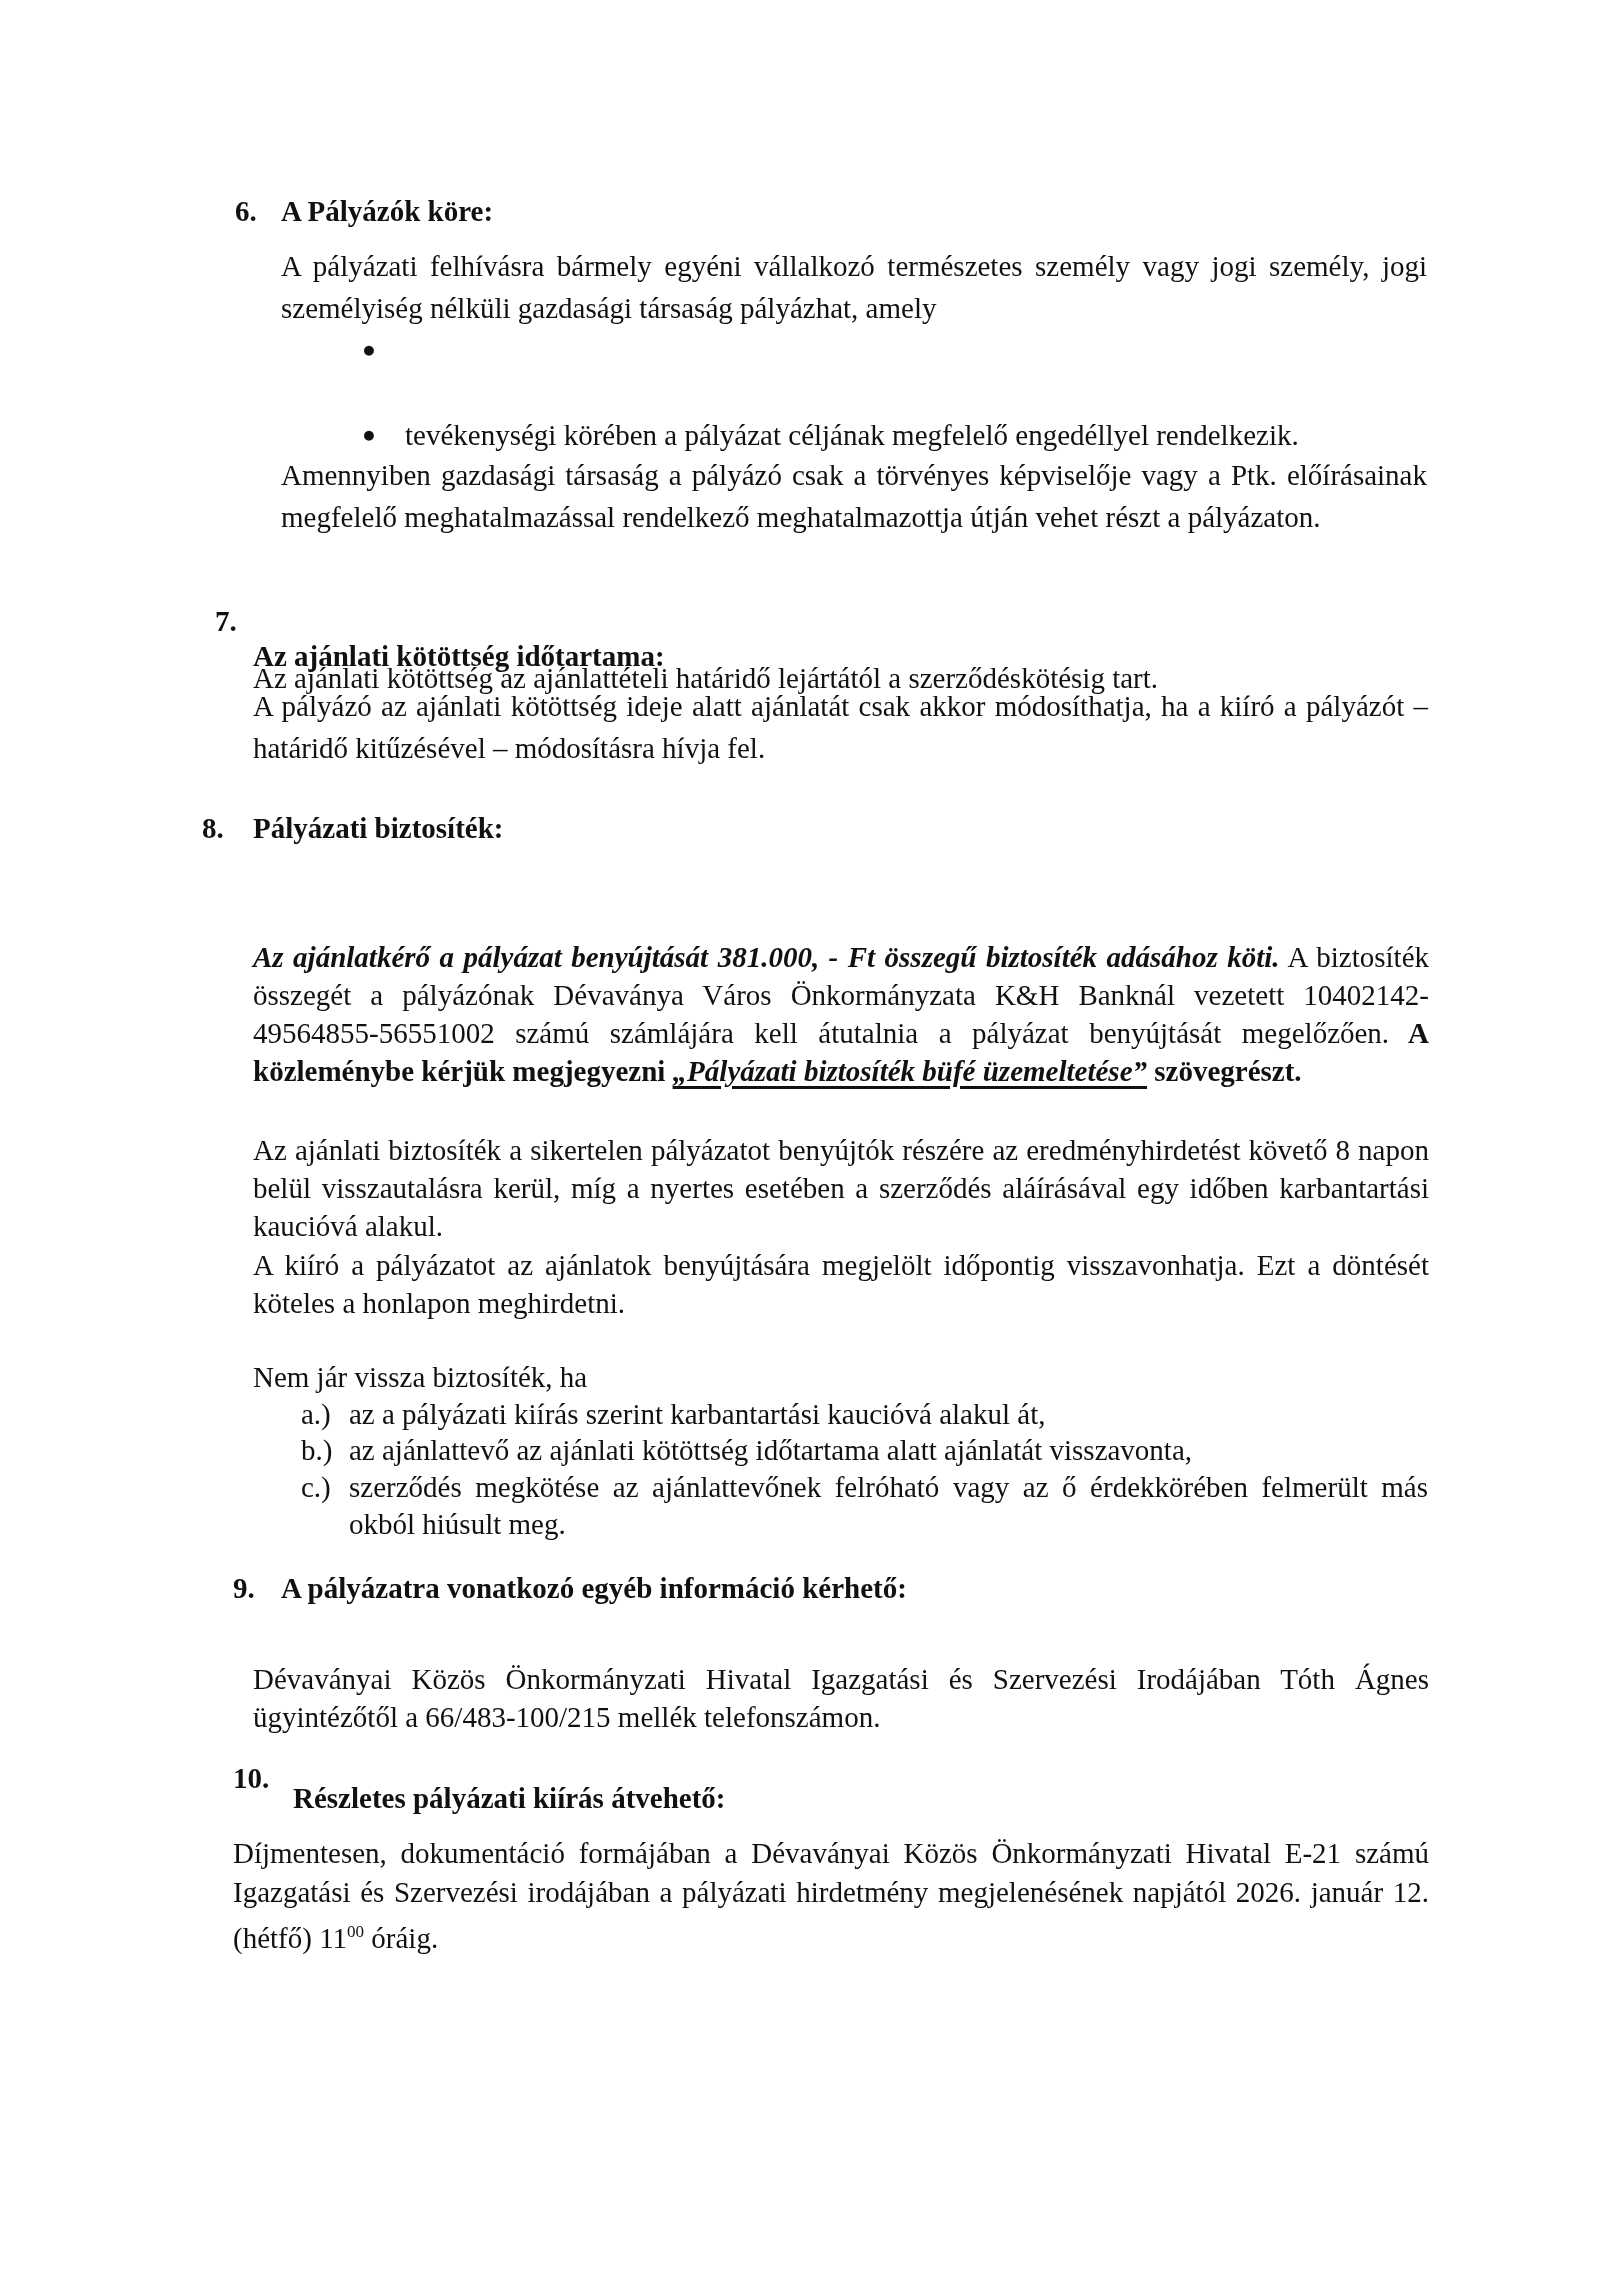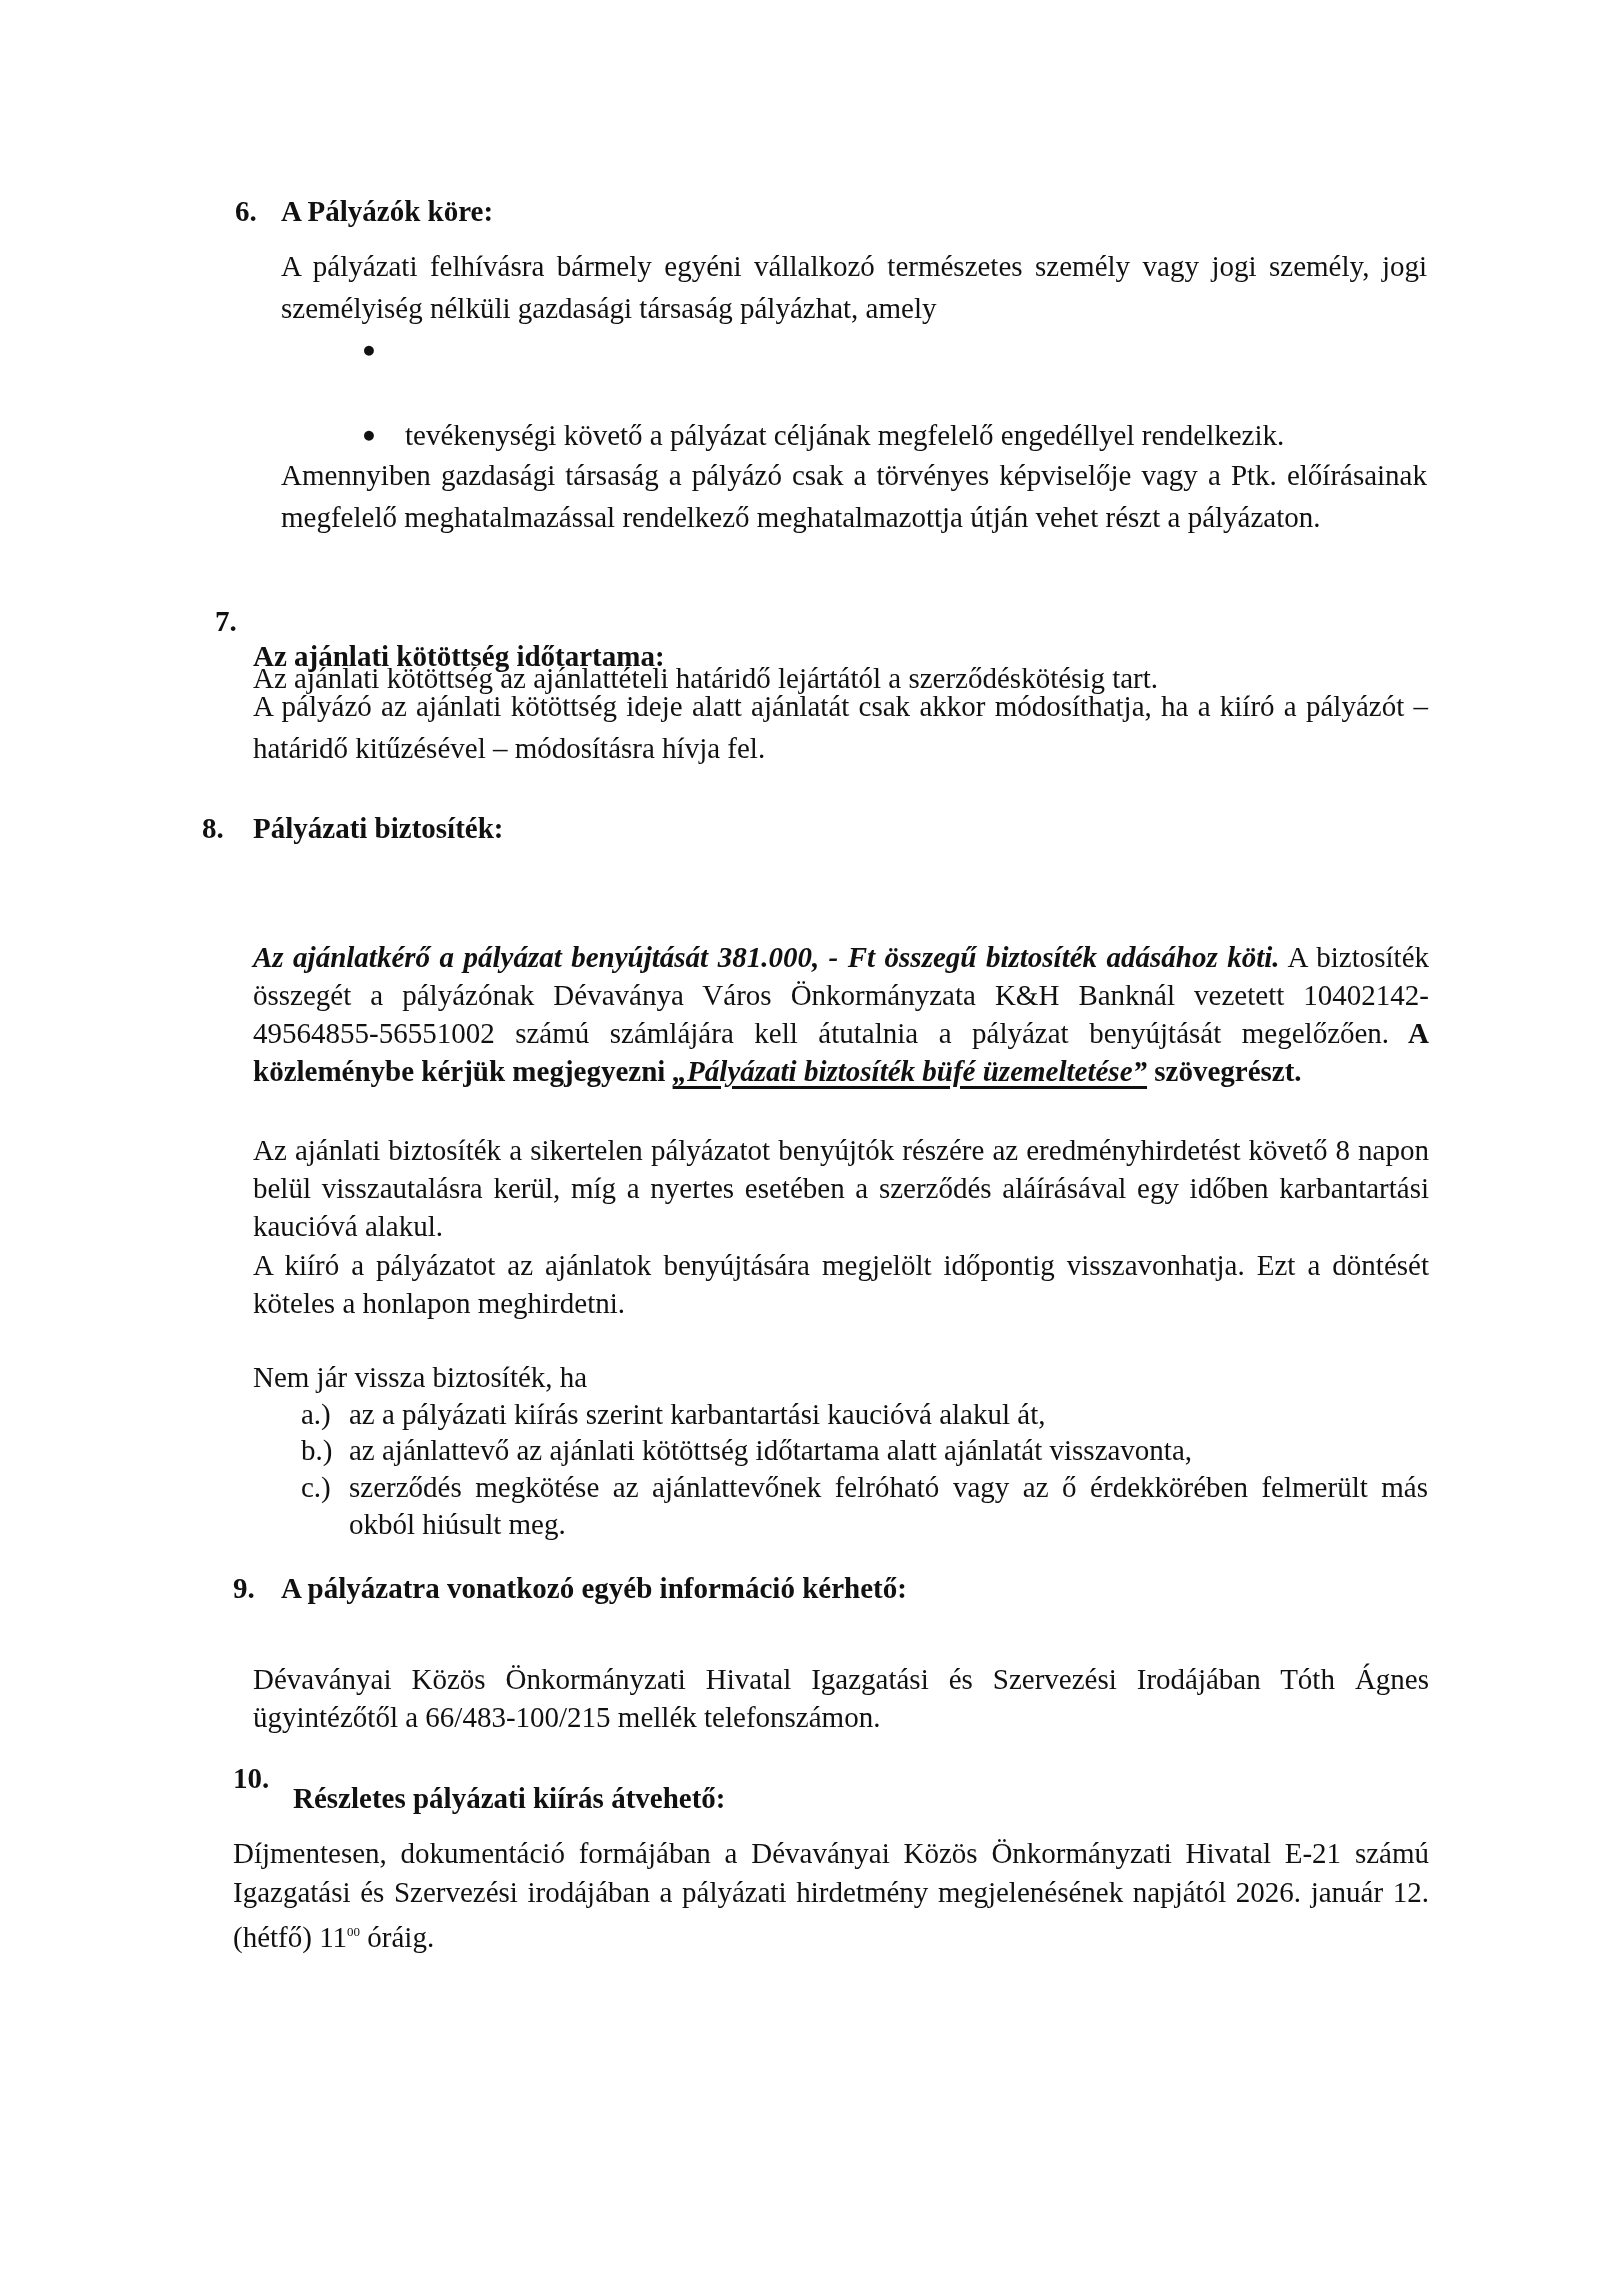--- a/index.html
+++ b/index.html
@@ -13,37 +13,37 @@
   .lh47 { line-height: 42px; }
   .lh43 { line-height: 38px; }
   .lh41 { line-height: 37px; }
   .bul { position: absolute; }
   .bul .dot { position: absolute; left: -43px; top: 0; font-size: 23px; }
   .li { position: absolute; }
   .li .lbl { position: absolute; left: -48px; }
   .bi { font-weight: bold; font-style: italic; }
   .b { font-weight: bold; }
   .u { text-decoration: underline; text-decoration-thickness: 2.7px; text-underline-offset: 4.5px; }
-  sup.u2 { font-size: 13px; vertical-align: 10.7px; text-decoration-thickness: 1.8px; }
+  sup.u2 { font-size: 17px; vertical-align: 10.7px; text-decoration-thickness: 1.8px; }
 </style>
 </head>
 <body>
 
 <div class="page">
 
   <div class="blk">
     <span class="num" style="left:235px; top:195px;">6.</span>
     <span class="h" style="left:281px; top:195px;">A Pályázók köre:</span>
     <div class="p lh47" style="left:281px; top:233px; width:1146px;">A pályázati felhívásra bármely egyéni vállalkozó természetes személy vagy jogi személy, jogi személyiség nélküli gazdasági társaság pályázhat, amely</div>
     <div class="bul p lh47" style="left:405px; top:317px; width:1023px;">
       <span class="dot">●</span>
     </div>
     <div class="bul p lh47" style="left:405px; top:402px; width:1023px;">
       <span class="dot">●</span>
-      <span>tevékenységi követő a pályázat céljának megfelelő engedéllyel rendelkezik.</span>
+      <span>tevékenységi körében a pályázat céljának megfelelő engedéllyel rendelkezik.</span>
     </div>
     <div class="p lh47" style="left:281px; top:442px; width:1146px;">Amennyiben gazdasági társaság a pályázó csak a törvényes képviselője vagy a Ptk. előírásainak megfelelő meghatalmazással rendelkező meghatalmazottja útján vehet részt a pályázaton.</div>
   </div>
 
   <div class="blk">
     <span class="num" style="left:215px; top:605px;">7.</span>
     <span class="h" style="left:253px; top:640px;">Az ajánlati kötöttség időtartama:</span>
     <div class="p lh47" style="left:253px; top:645px; width:1175px;">Az ajánlati kötöttség az ajánlattételi határidő lejártától a szerződéskötésig tart.</div>
     <div class="p lh47" style="left:253px; top:673px; width:1175px;">A pályázó az ajánlati kötöttség ideje alatt ajánlatát csak akkor módosíthatja, ha a kiíró a pályázót – határidő kitűzésével – módosításra hívja fel.</div>
   </div>

